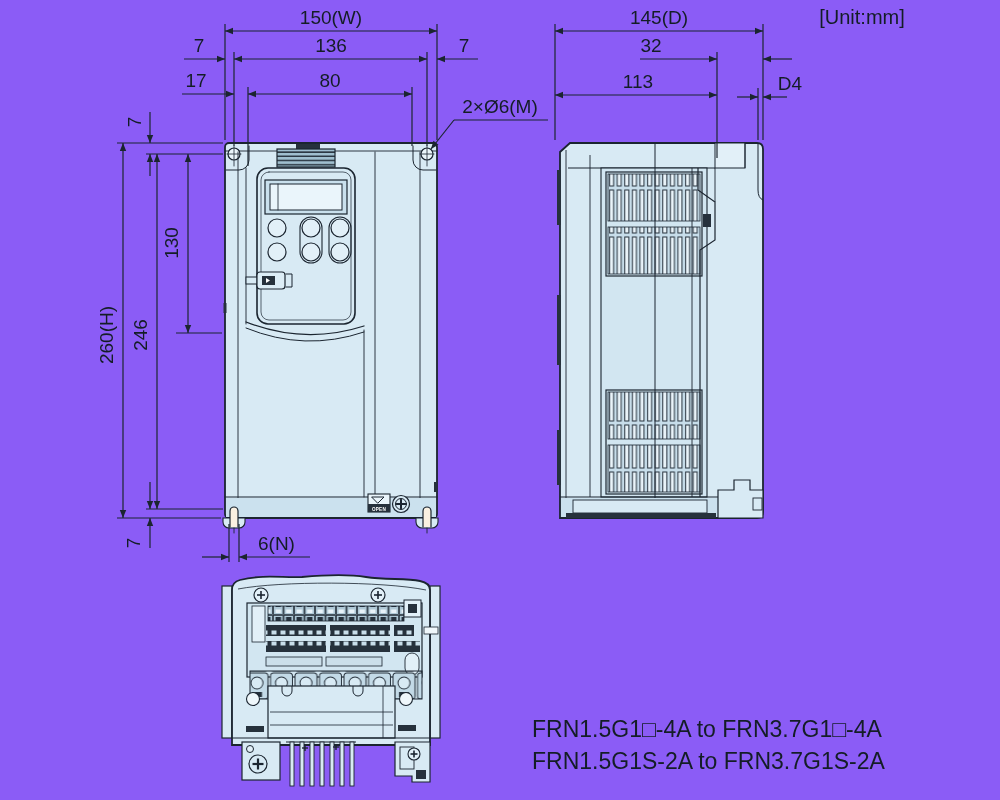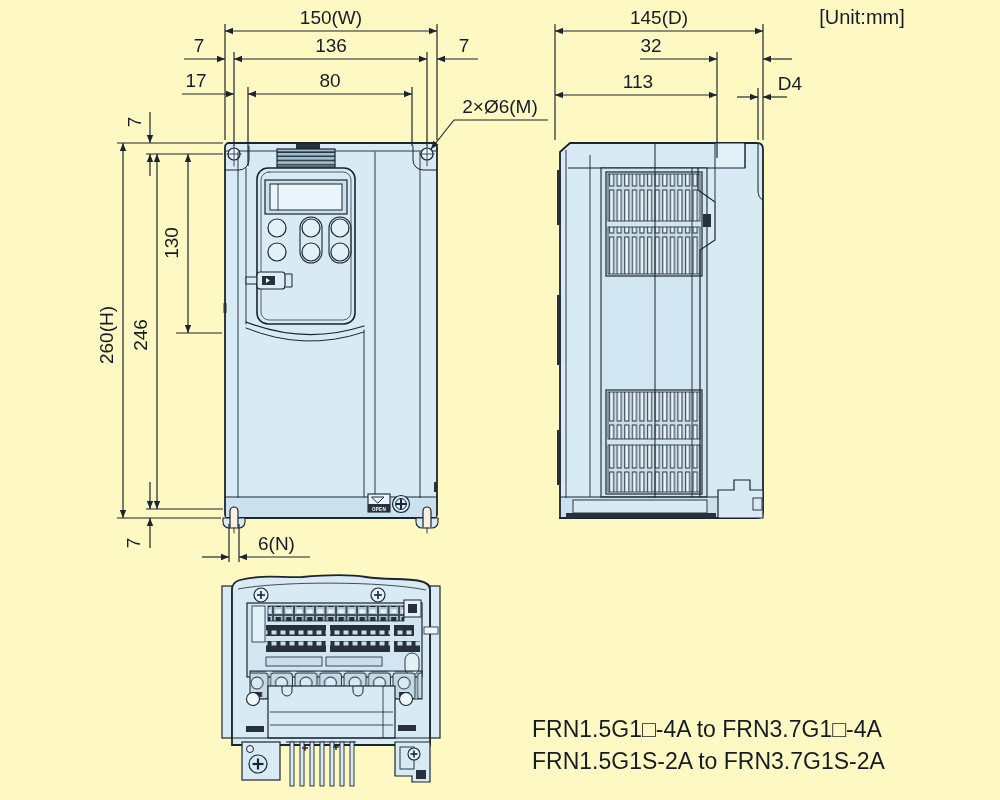--- a/index.html
+++ b/index.html
@@ -1,16 +1,16 @@
 <!DOCTYPE html>
 <html><head>
 <meta charset="utf-8">
 <style>
   html,body{margin:0;padding:0;background:#FAF0E1;}
-  .stage{width:1000px;height:800px;position:relative;background:#fef9c3;overflow:hidden;}
+  .stage{width:1000px;height:800px;position:relative;background:#8b5cf6;overflow:hidden;}
   svg{display:block;}
   text{font-family:"Liberation Sans","DejaVu Sans",sans-serif;fill:#141D26;}
   .dim{font-size:19px;}
   .unit{font-size:20px;}
   .model{font-size:23px;}
   .open{font-size:4.6px;font-weight:bold;fill:#ffffff;letter-spacing:.2px;}
 </style>
 </head>
 <body>
 

